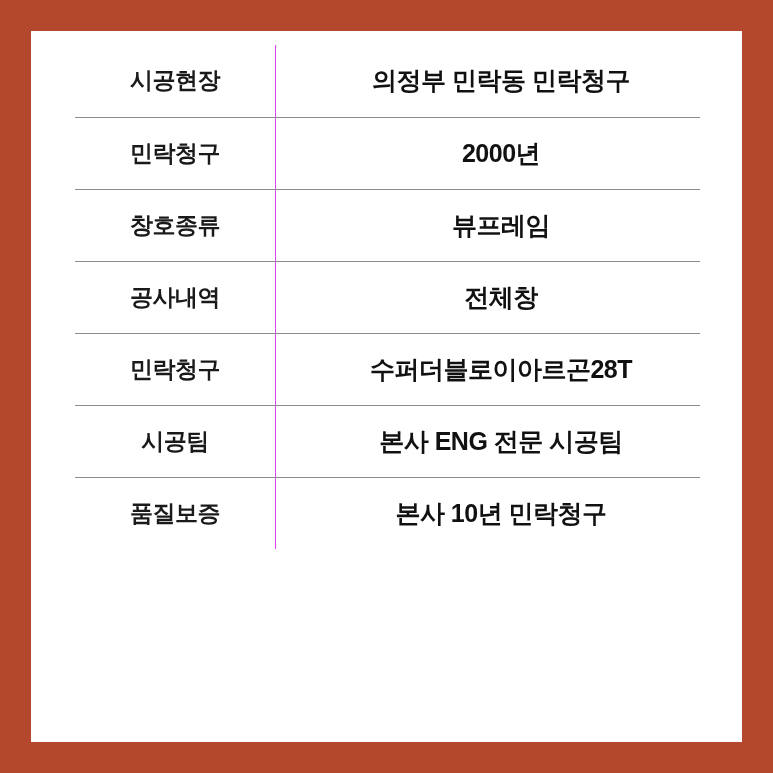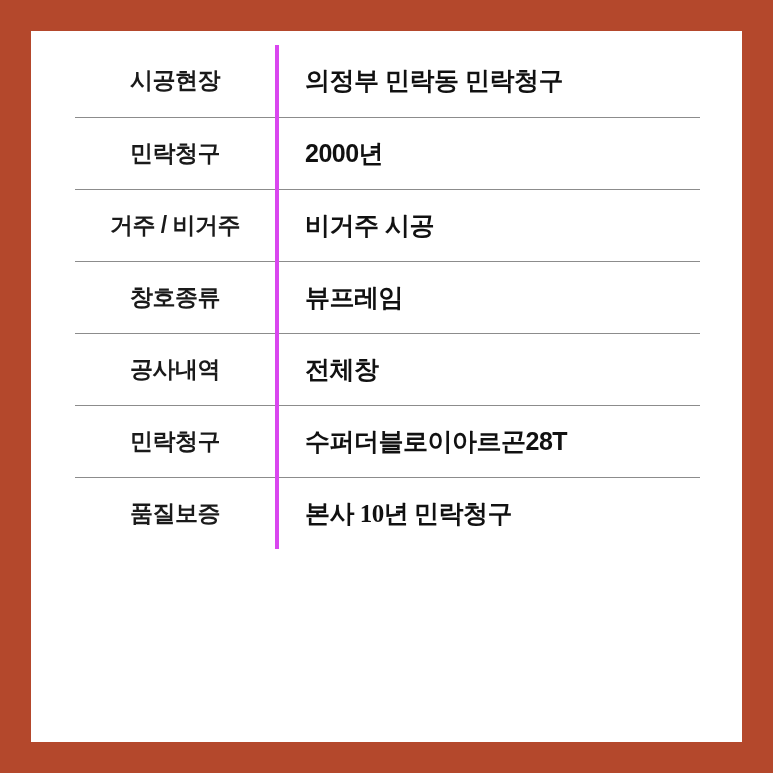--- a/index.html
+++ b/index.html
@@ -33,38 +33,38 @@
   .spec-table tr {
     height: 72px;
   }
   .spec-table td {
     padding: 0;
     vertical-align: middle;
     border-bottom: 1px solid #8c8c8c;
   }
   .spec-table tr:last-child td {
     border-bottom: none;
-    font-family: Liberation Serif, serif;
   }
   td.label {
     width: 200px;
     text-align: center;
     font-size: 23px;
     font-weight: bold;
     color: #1a1a1a;
     letter-spacing: -0.5px;
-    border-right: 4px solid #d946ef;
+    border-right: 1px solid #d946ef;
     padding-right: 0;
   }
   td.value {
     padding-left: 26px;
     font-size: 25px;
     font-weight: bold;
     color: #111111;
     letter-spacing: -0.5px;
+    text-align: center;
   }
   .spec-table tr:last-child td.label,
   .spec-table tr:last-child td.value {
     border-bottom: none;
   }
 </style>
 </head>
 <body>
 
 <div class="card">
@@ -72,34 +72,34 @@
     <tbody>
       <tr>
         <td class="label">시공현장</td>
         <td class="value">의정부 민락동 민락청구</td>
       </tr>
       <tr>
         <td class="label">민락청구</td>
         <td class="value">2000년</td>
       </tr>
       <tr>
-        <td class="label">거주 / 비거주</td>
-        <td class="value">비거주 시공</td>
-      </tr>
-      <tr>
         <td class="label">창호종류</td>
         <td class="value">뷰프레임</td>
       </tr>
       <tr>
         <td class="label">공사내역</td>
         <td class="value">전체창</td>
       </tr>
       <tr>
         <td class="label">민락청구</td>
         <td class="value">수퍼더블로이아르곤28T</td>
       </tr>
       <tr>
+        <td class="label">시공팀</td>
+        <td class="value">본사 ENG 전문 시공팀</td>
+      </tr>
+      <tr>
         <td class="label">품질보증</td>
         <td class="value">본사 10년 민락청구</td>
       </tr>
     </tbody>
   </table>
 </div>
 
 </body></html>

